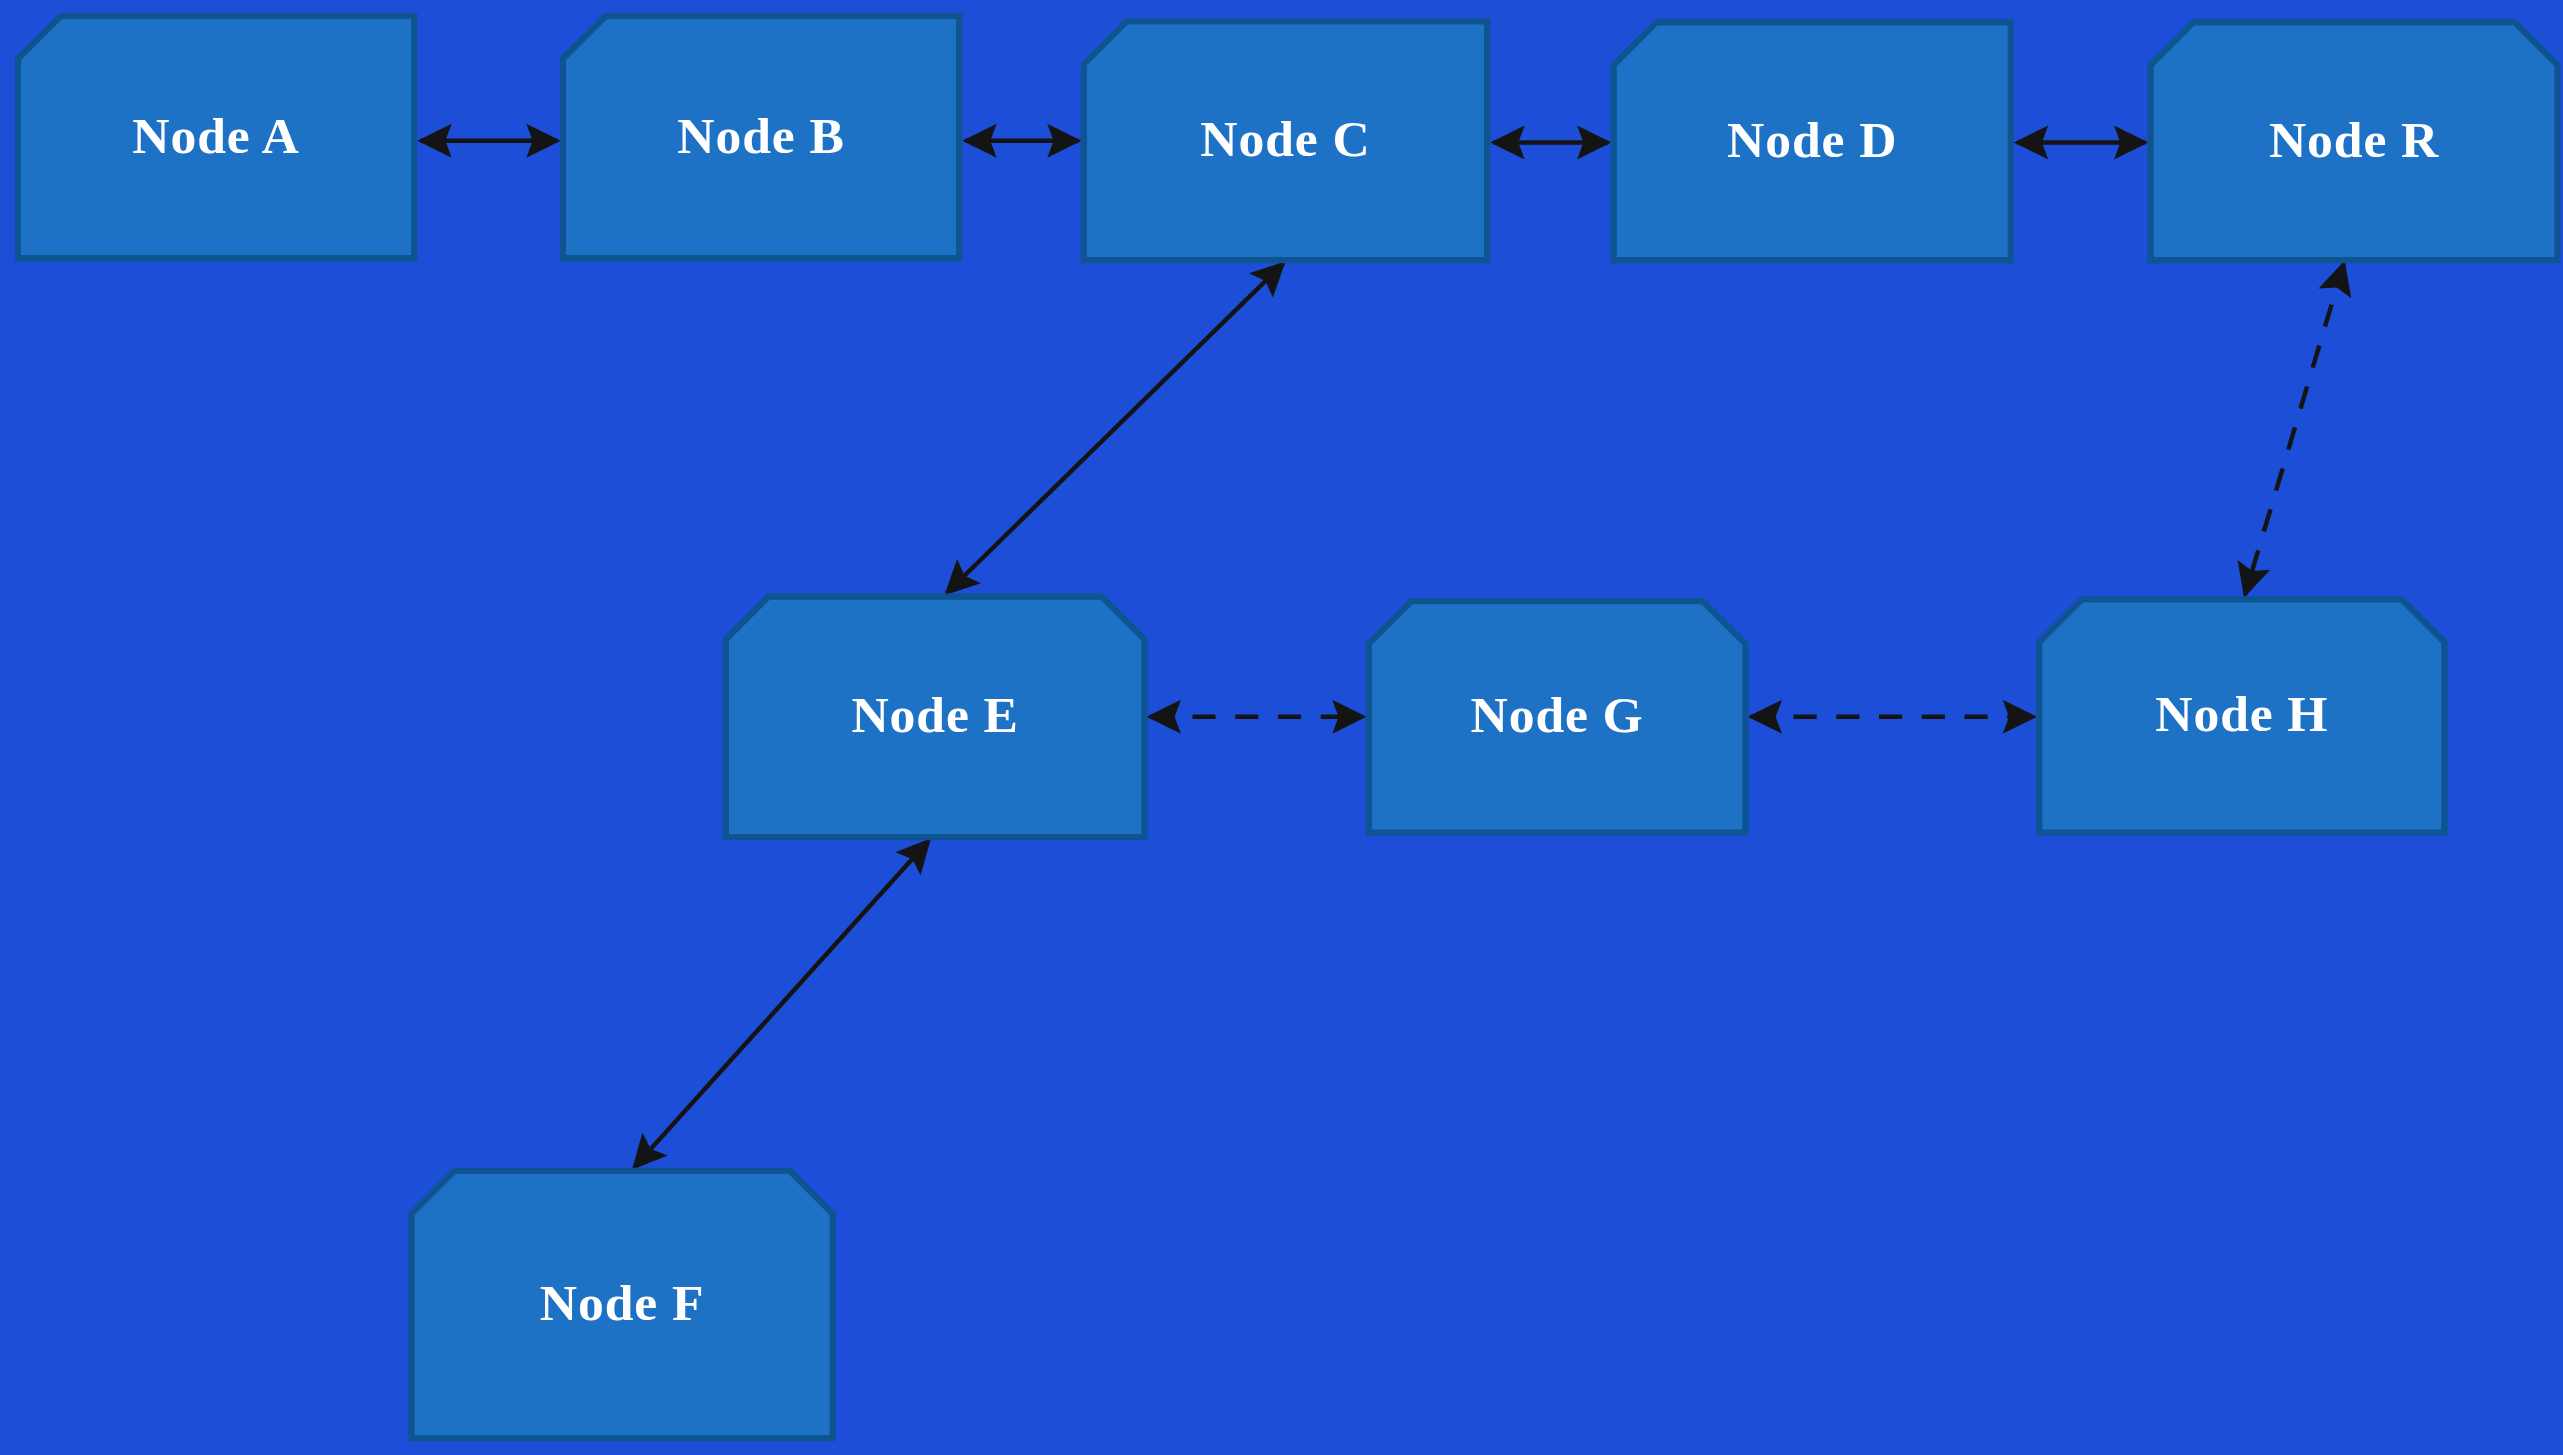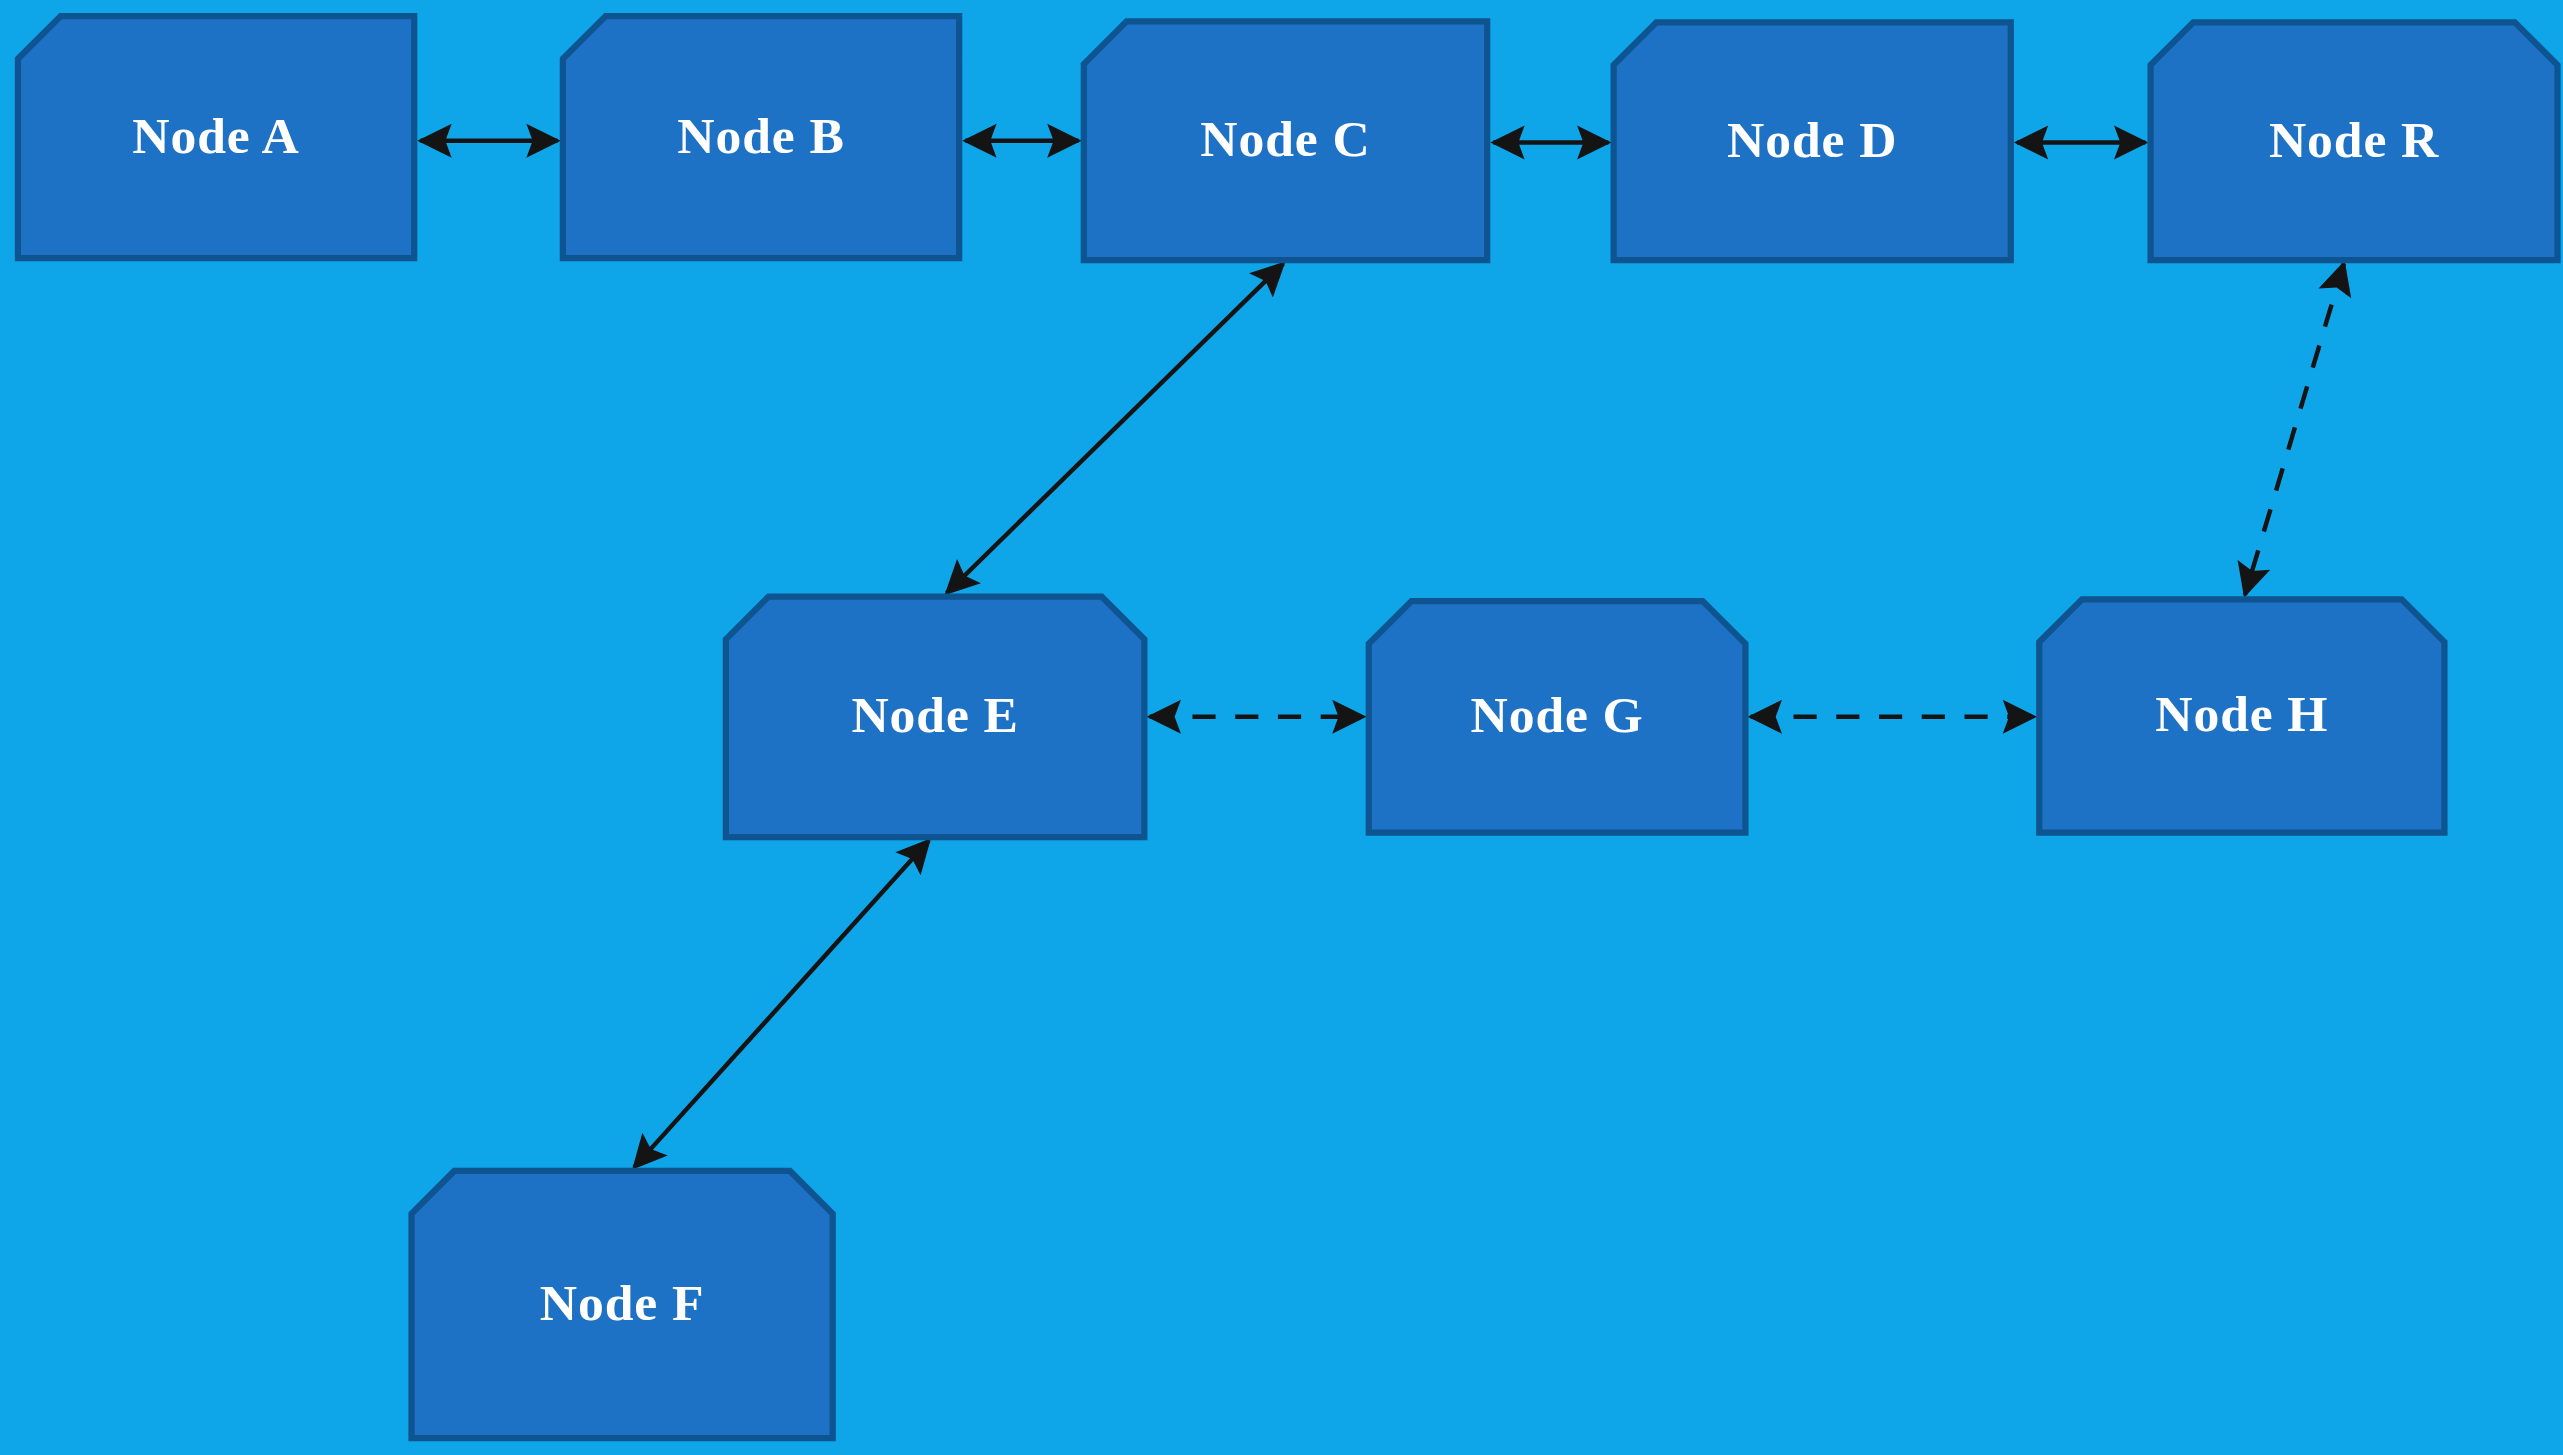--- a/index.html
+++ b/index.html
@@ -8,21 +8,21 @@
     padding: 0;
     background: #ffffff;
   }
   body {
     font-family: "Liberation Serif", "DejaVu Serif", serif;
   }
   #diagram-root {
     position: relative;
     width: 2563px;
     height: 1455px;
-    background: #0ea5e9;
+    background: #1d4ed8;
     overflow: hidden;
   }
   #diagram-svg {
     position: absolute;
     top: 0;
     left: 0;
     width: 2563px;
     height: 1455px;
     display: block;
   }

